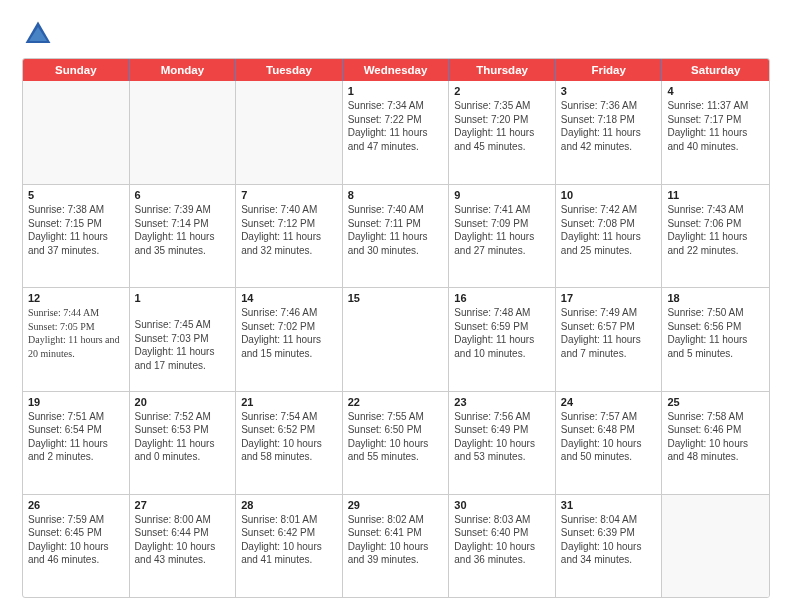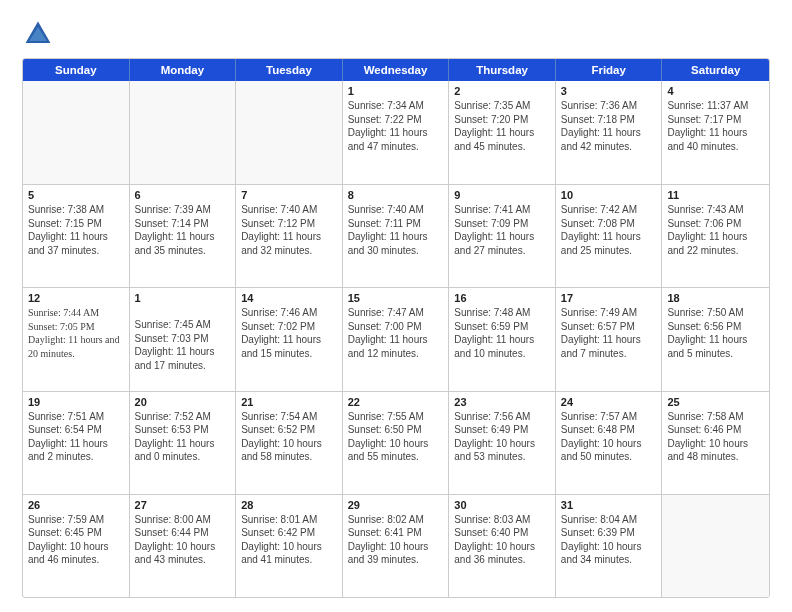--- a/index.html
+++ b/index.html
@@ -64,21 +64,21 @@
       flex: 1;
       border: 1px solid #ccc;
       border-radius: 3px;
       overflow: hidden;
       display: flex;
       flex-direction: column;
     }
     .cal-header {
       display: grid;
       grid-template-columns: repeat(7, 1fr);
-      background: #1d4ed8;
+      background: #ef4444;
     }
     .cal-header-cell {
       color: #fff;
       font-size: 11.5px;
       font-weight: bold;
       text-align: center;
       padding: 5px 2px;
       border-right: 1px solid #5580c4;
     }
     .cal-header-cell:last-child { border-right: none; }
@@ -236,23 +236,20 @@
 Daylight: 11 hours and 17 minutes.</div>
           </div>
           <div class="cal-cell">
             <span class="day-num">14</span>
             <div class="cell-info" style="white-space: pre-line;">Sunrise: 7:46 AM
 Sunset: 7:02 PM
 Daylight: 11 hours and 15 minutes.</div>
           </div>
           <div class="cal-cell">
             <span class="day-num">15</span>
-            <div class="cell-info" style="white-space: pre-line;">Sunrise: 7:47 AM
-Sunset: 7:00 PM
-Daylight: 11 hours and 12 minutes.</div>
           </div>
           <div class="cal-cell">
             <span class="day-num">16</span>
             <div class="cell-info" style="white-space: pre-line;">Sunrise: 7:48 AM
 Sunset: 6:59 PM
 Daylight: 11 hours and 10 minutes.</div>
           </div>
           <div class="cal-cell">
             <span class="day-num">17</span>
             <div class="cell-info" style="white-space: pre-line;">Sunrise: 7:49 AM

